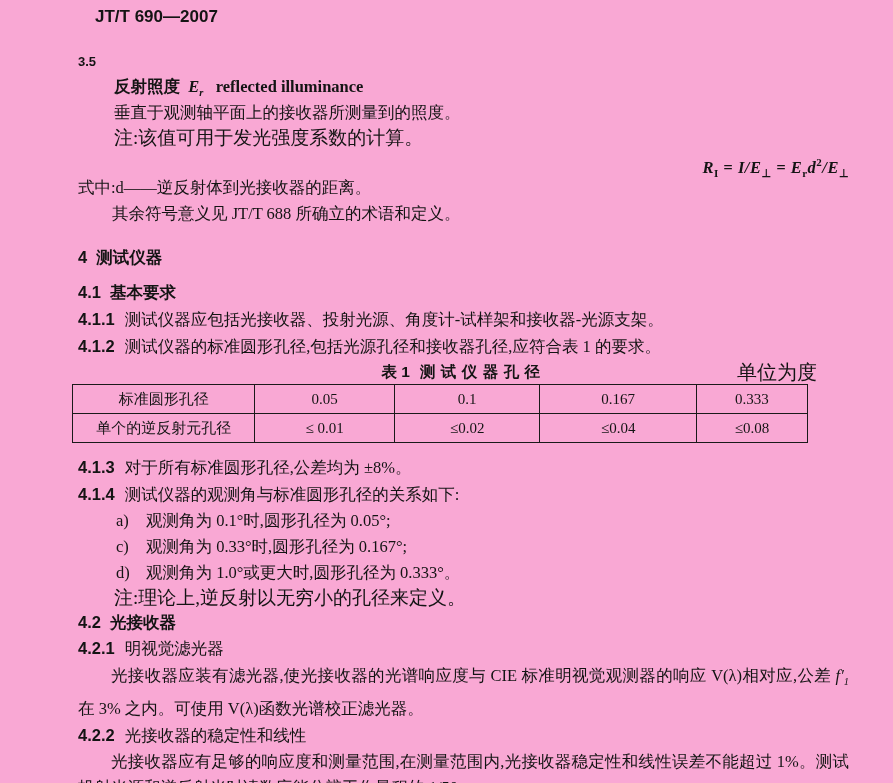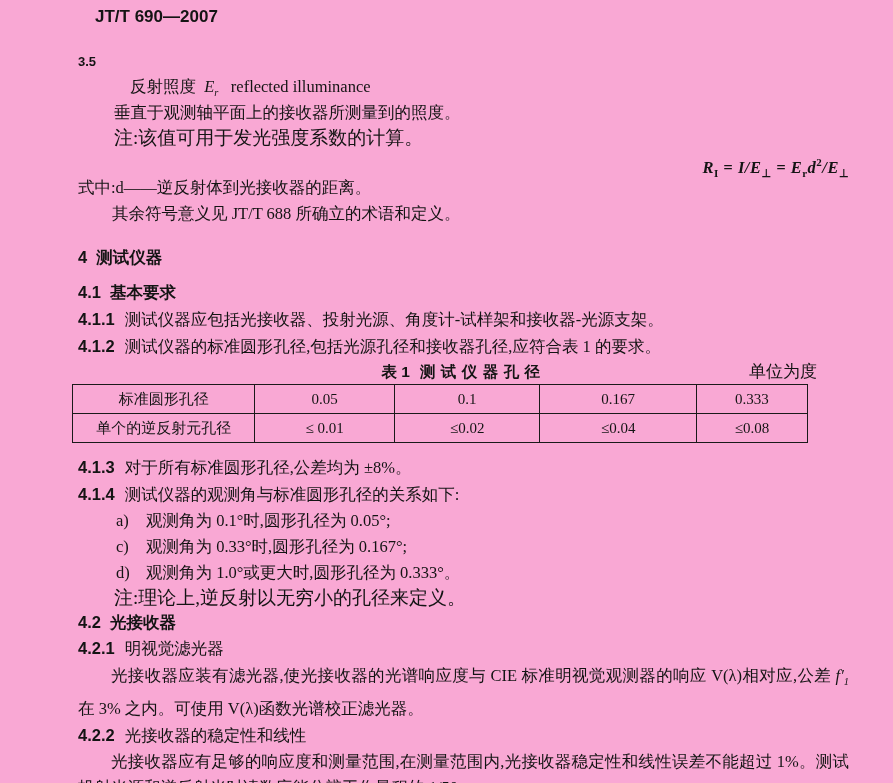--- a/index.html
+++ b/index.html
@@ -18,21 +18,21 @@
     font-family:"Liberation Sans","DejaVu Sans",sans-serif;
     font-weight:bold;font-size:17px;
     margin-left:17px;height:22px;line-height:22px;
   }
   .sec-num{
     font-family:"Liberation Sans","DejaVu Sans",sans-serif;
     font-weight:bold;font-size:13px;
     margin-top:22px;height:24px;line-height:24px;
   }
   .term-line{
-    margin-left:52px;font-weight:normal;line-height:26px;height:26px;
+    margin-left:36px;font-weight:bold;line-height:26px;height:26px;
   }
   .term-line .en{font-family:"Liberation Serif",serif;}
   .body-line{line-height:26px;}
   .indent1{margin-left:36px;}
   .indent2{margin-left:34px;}
   .note-line{font-size:19px;line-height:23px;margin-left:36px;}
   .formula-line{
     text-align:right;line-height:26px;height:26px;
     font-family:"Liberation Serif",serif;font-weight:bold;font-style:italic;
     letter-spacing:.5px;
@@ -54,21 +54,21 @@
     position:relative;margin-top:2px;height:20px;line-height:20px;
     text-align:center;
   }
   .tbl-caption .cap{
     font-family:"Liberation Sans","DejaVu Sans",sans-serif;
     font-weight:bold;font-size:15.5px;
   }
   .tbl-caption .cap .spaced{letter-spacing:.35em;margin-left:10px;}
   .tbl-caption .unit{
     position:absolute;right:32px;bottom:0;
-    font-size:17px;font-weight:normal;
+    font-size:20px;font-weight:normal;
   }
   table.t1{
     border-collapse:collapse;margin-top:2px;
     width:736px;margin-left:-6px;
     table-layout:fixed;
   }
   table.t1 td{
     border:1.6px solid #1a1a1a;
     height:28px;text-align:center;vertical-align:middle;
     font-size:15px;padding:0 4px;

